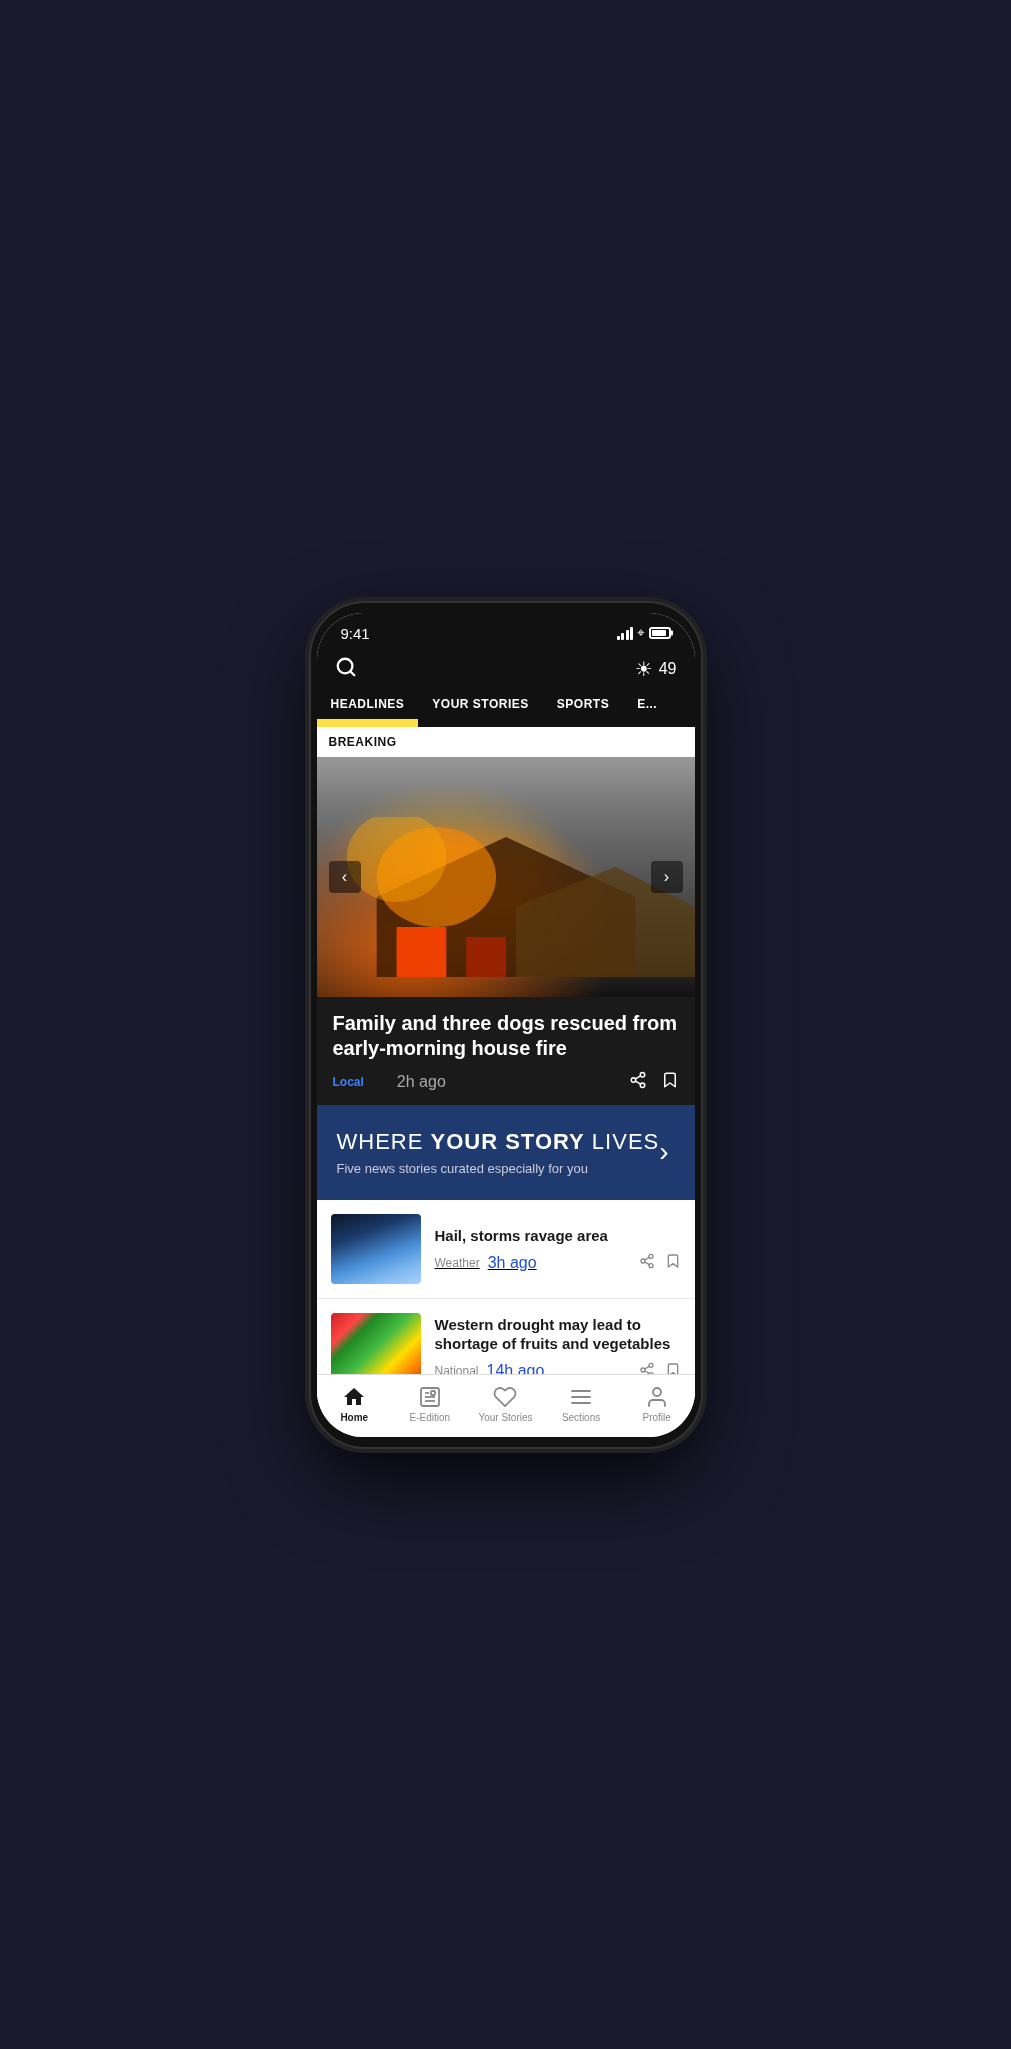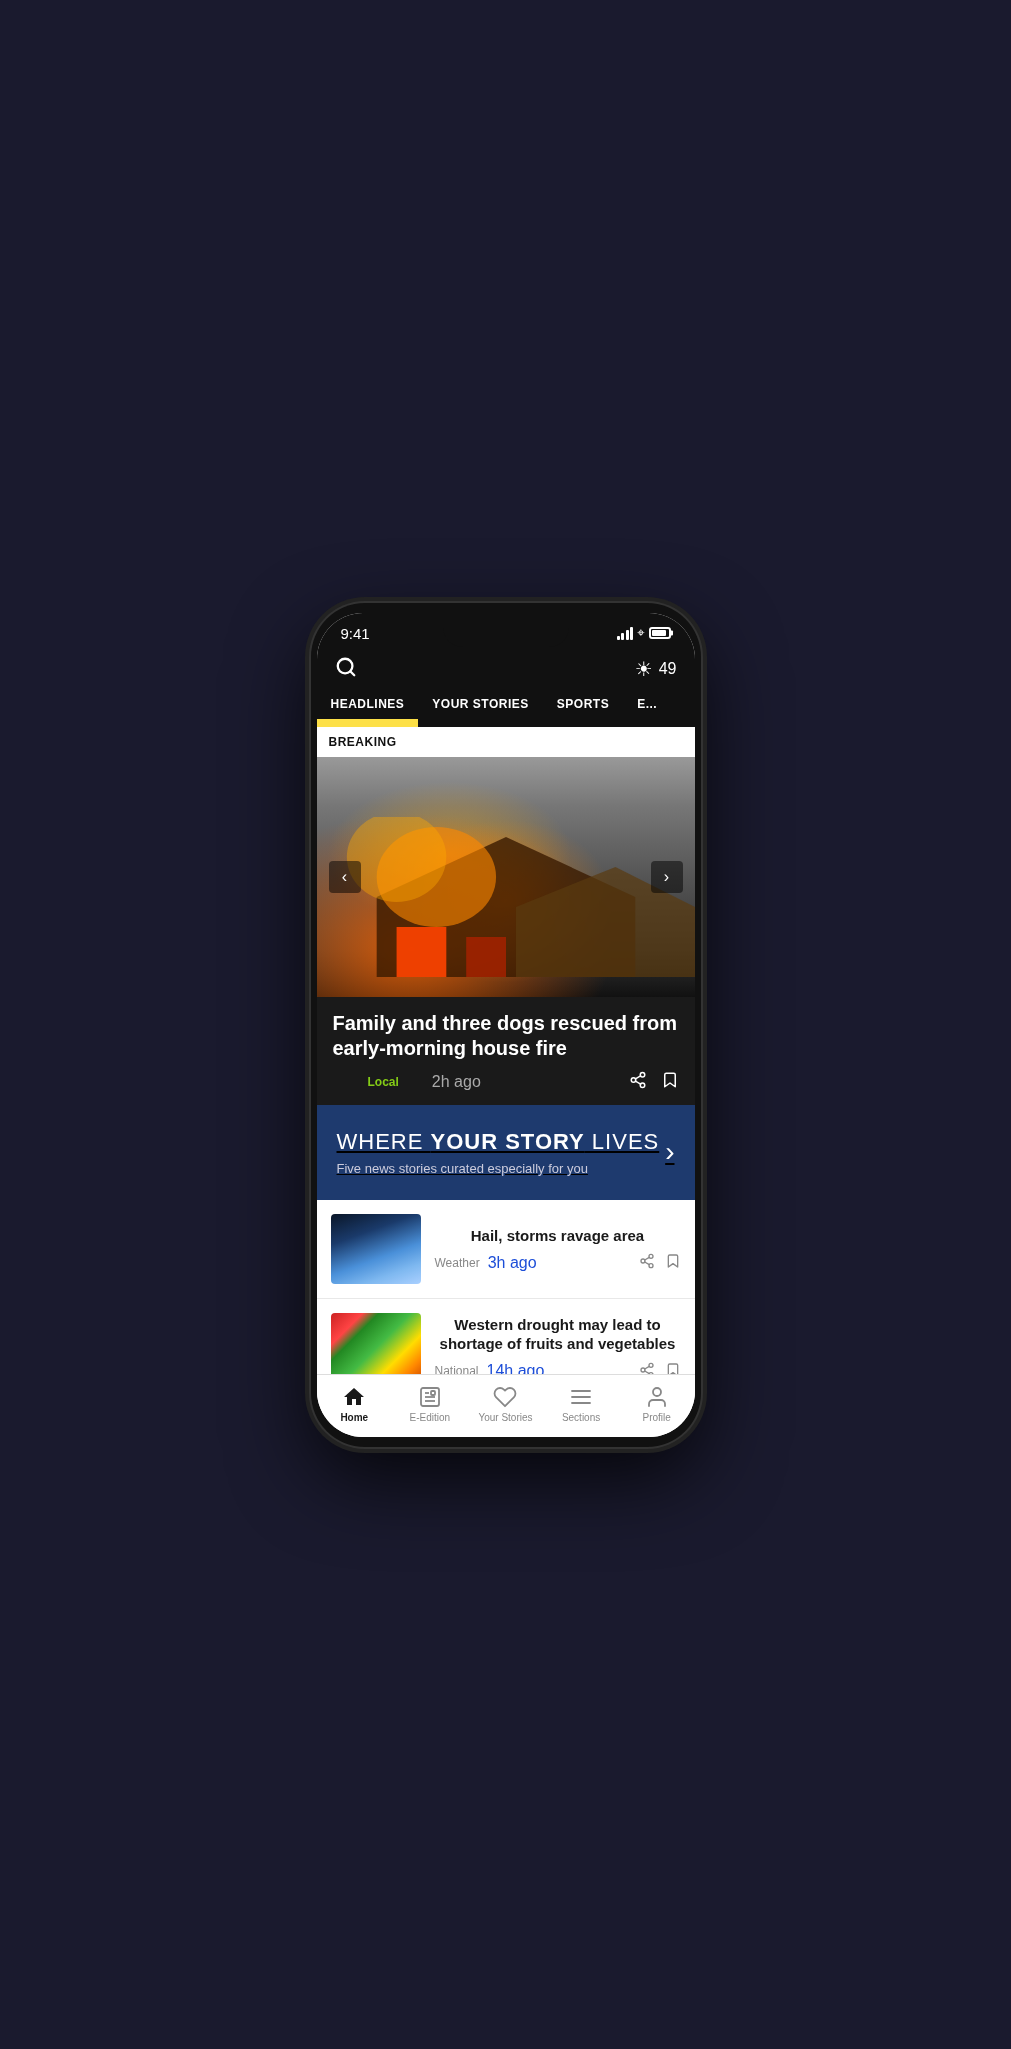--- a/index.html
+++ b/index.html
@@ -254,24 +254,23 @@
       display: flex;
       align-items: center;
       justify-content: space-between;
     }
     .hero-meta-left {
       display: flex;
       align-items: center;
       gap: 10px;
     }
     .category-tag {
-      color: #84cc16;
+      color: #3b82f6;
       font-size: 12px;
       font-weight: 700;
-      margin-left: 35px;
     }
     .time-tag {
       color: #aaa;
       font-size: 16px;
       margin-left: 23px;
     }
     .hero-actions {
       display: flex;
       gap: 14px;
     }
@@ -281,23 +280,22 @@
       color: #fff;
       font-size: 16px;
       cursor: pointer;
     }
     
     .promo-banner {
       background: #1e3a6e;
       padding: 24px 20px;
       display: flex;
       align-items: center;
-      justify-content: space-between;
-      cursor: pointer;
-      text-decoration: underline;
+      justify-content: flex-start;
+      cursor: pointer;
     }
     .promo-text-block {}
     .promo-title {
       color: #fff;
       font-size: 22px;
       font-weight: 400;
       letter-spacing: 1px;
       line-height: 1.2;
     }
     .promo-title strong {
@@ -309,21 +307,20 @@
       margin-top: 6px;
     }
     .promo-arrow {
       color: #fff;
       font-size: 28px;
       font-weight: 300;
     }
     
     .news-list {
       background: #fff;
-      text-align: center;
     }
     .news-item {
       display: flex;
       align-items: center;
       padding: 14px 14px;
       border-bottom: 1px solid #e8e8e8;
       gap: 14px;
       background: #fff;
     }
     .news-thumb {
@@ -350,20 +347,21 @@
       font-size: 15px;
       font-weight: 600;
       color: #1a1a1a;
       line-height: 1.3;
       margin-bottom: 8px;
     }
     .news-meta {
       display: flex;
       align-items: center;
       justify-content: space-between;
+      text-decoration: underline;
     }
     .news-meta-left {
       display: flex;
       align-items: center;
       gap: 8px;
     }
     .news-category {
       color: #888;
       font-size: 12px;
     }

